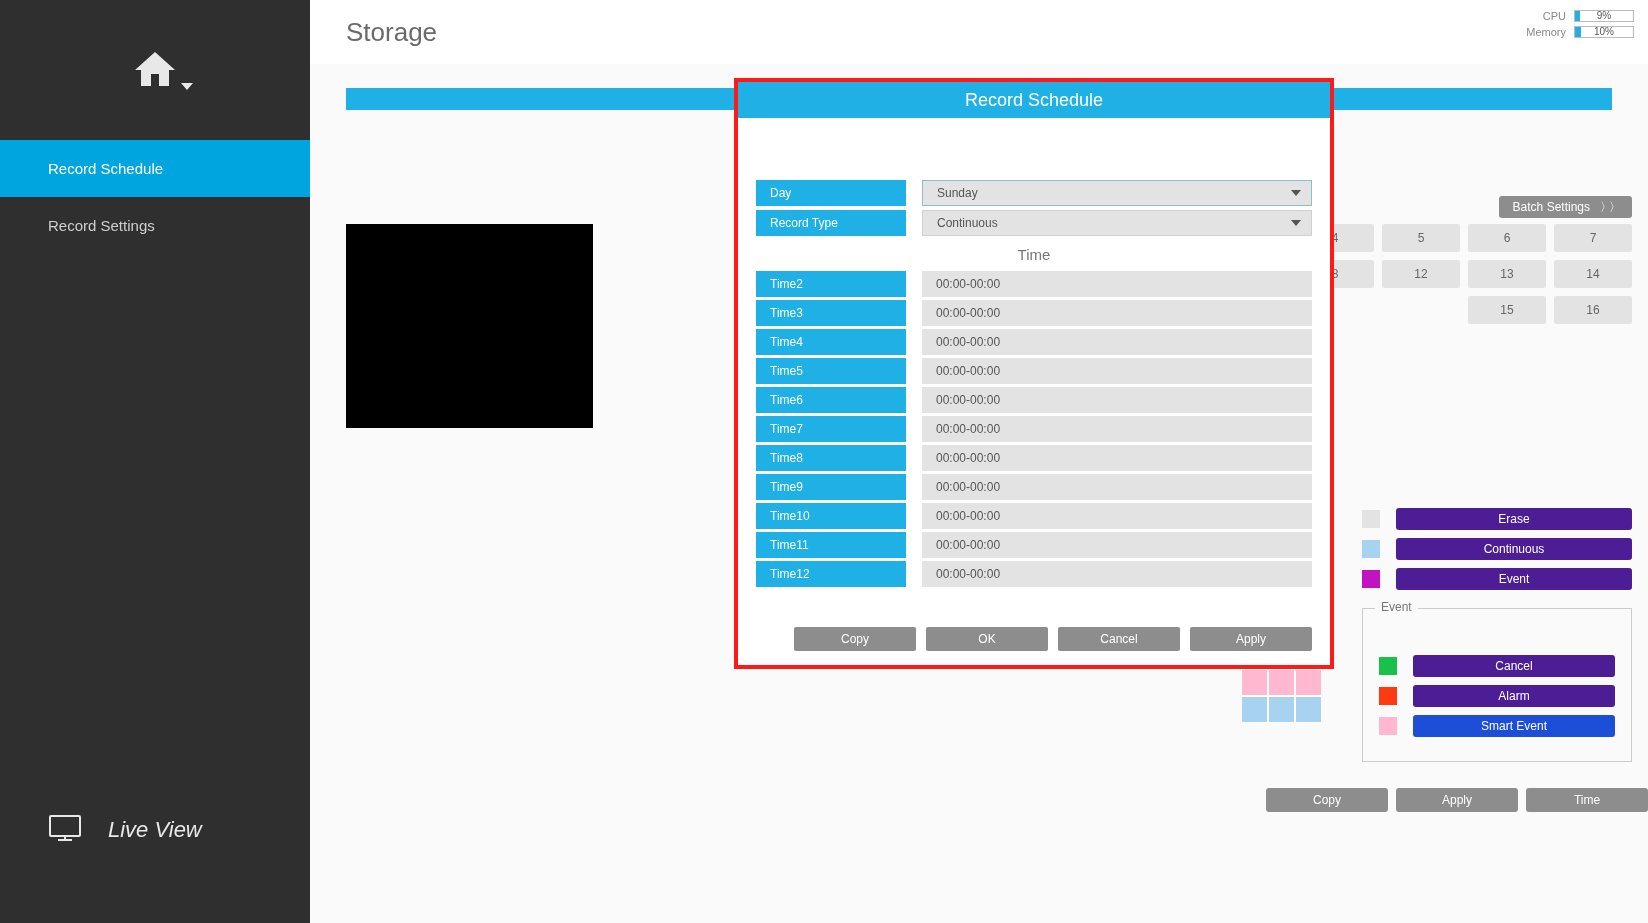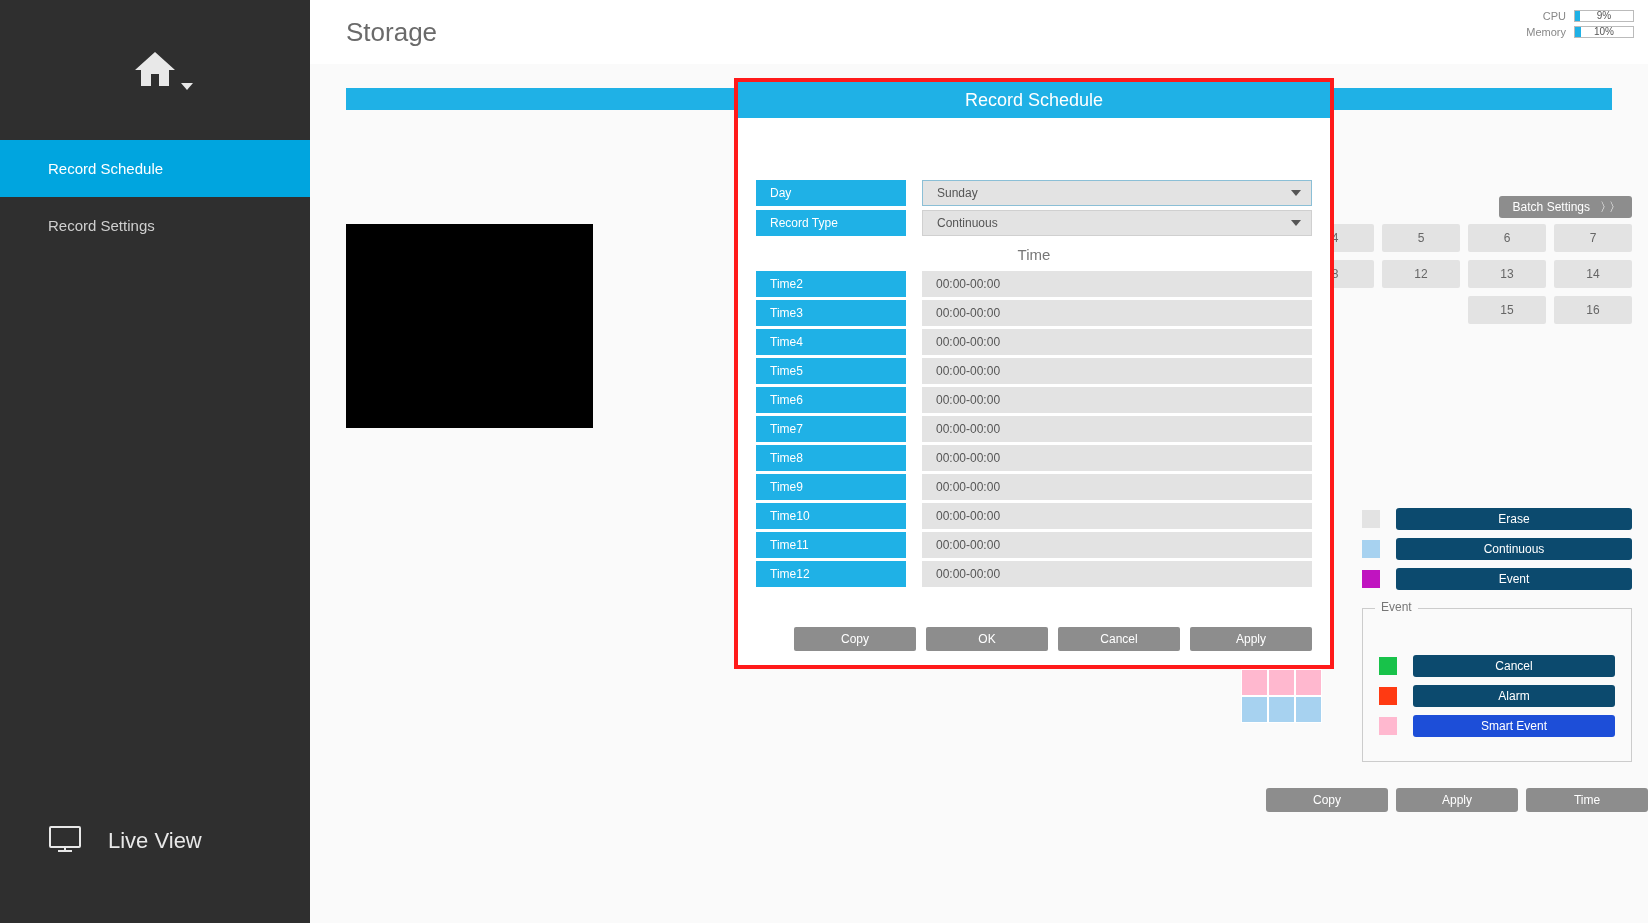--- a/index.html
+++ b/index.html
@@ -7,21 +7,21 @@
   .app { display: flex; width: 100%; height: 100%; }
 
   
   .sidebar { width: 310px; background: #2f2f2f; color: #d8d8d8; display: flex; flex-direction: column; position: relative; }
   .sidebar-top { height: 140px; display: flex; align-items: center; justify-content: center; }
   .home-icon svg { width: 48px; height: 48px; fill: #e8e8e8; }
   .home-icon { position: relative; display:flex; align-items:center; }
   .home-caret { position:absolute; right:-14px; bottom:4px; width:0; height:0; border-left:6px solid transparent; border-right:6px solid transparent; border-top:7px solid #e8e8e8; }
   .nav-item { padding: 20px 48px; font-size: 15px; font-weight: 300; color: #cfcfcf; cursor: pointer; }
   .nav-item.active { background: #00a5df; color: #fff; }
-  .sidebar-bottom { position: absolute; bottom: 0; left: 0; right: 0; height: 165px; display:flex; align-items:center; padding-left:48px; gap:26px; }
+  .sidebar-bottom { position: absolute; bottom: 11px; left: 0; right: 0; height: 165px; display:flex; align-items:center; padding-left:48px; gap:26px;font-style:italic; }
   .live-icon svg { width:34px; height:28px; stroke:#e8e8e8; fill:none; stroke-width:2; }
   .live-label { font-size:22px; font-weight:300; color:#e8e8e8; }
 
   
   .main { flex:1; position: relative; background:#fafafa; }
   .header { height: 64px; display:flex; align-items:center; padding:0 36px; background:#fff; }
   .header-title { font-size:26px; font-weight:300; color:#6a6a6a; }
   .status { position:absolute; top:10px; right:14px; font-size:11px; color:#888; }
   .status-row { display:flex; align-items:center; gap:8px; justify-content:flex-end; margin-bottom:4px; }
   .status-row .bar { width:60px; height:12px; border:1px solid #bbb; background:#fff; position:relative; }
@@ -35,21 +35,21 @@
   .bg-preview { position:absolute; left:36px; top:160px; width:247px; height:204px; background:#000; }
   .batch-btn { position:absolute; right:16px; top:132px; background:#8d8d8d; color:#fff; height:22px; padding:0 14px; font-size:12px; border-radius:3px; display:flex; align-items:center; gap:10px; }
   .batch-btn .arrows { letter-spacing:-3px; }
 
   .cam-grid { position:absolute; right:16px; top:160px; display:flex; flex-wrap:wrap; gap:8px; width:calc(5 * 84px); justify-content:flex-end; }
   .cam-cell { width:78px; height:28px; background:#e3e3e3; color:#666; font-size:12px; display:flex; align-items:center; justify-content:center; border-radius:2px; }
 
   .legend { position:absolute; right:16px; top:444px; width:270px; }
   .legend-row { display:flex; align-items:center; gap:16px; margin-bottom:8px; }
   .swatch { width:18px; height:18px; }
-  .lg-btn { flex:1; height:22px; background:#0c4a6e; color:#fff; font-size:12px; border-radius:3px; display:flex; align-items:center; justify-content:center; cursor:pointer; }
+  .lg-btn { flex:1; height:22px; background:#4c1d95; color:#fff; font-size:12px; border-radius:3px; display:flex; align-items:center; justify-content:center; cursor:pointer; }
   .lg-btn.active { background:#1d4ed8; }
   .event-box { border:1px solid #ccc; margin-top:18px; padding:46px 16px 16px 16px; position:relative; }
   .event-box .box-title { position:absolute; top:-9px; left:12px; background:#fafafa; padding:0 6px; font-size:12px; color:#777; }
 
   .timeline-label-22 { position:absolute; right:370px; top:448px; font-size:12px; color:#888; }
   .timeline-label-24 { position:absolute; right:328px; top:448px; font-size:12px; color:#888; }
   .color-grid { position:absolute; right:326px; top:470px; display:grid; grid-template-columns: repeat(3, 27px); grid-auto-rows:27px; gap:0; }
   .cg { border:1px solid #fff; }
 
   .footer-btns { position:absolute; right:14px; bottom:10px; display:flex; gap:8px; }

